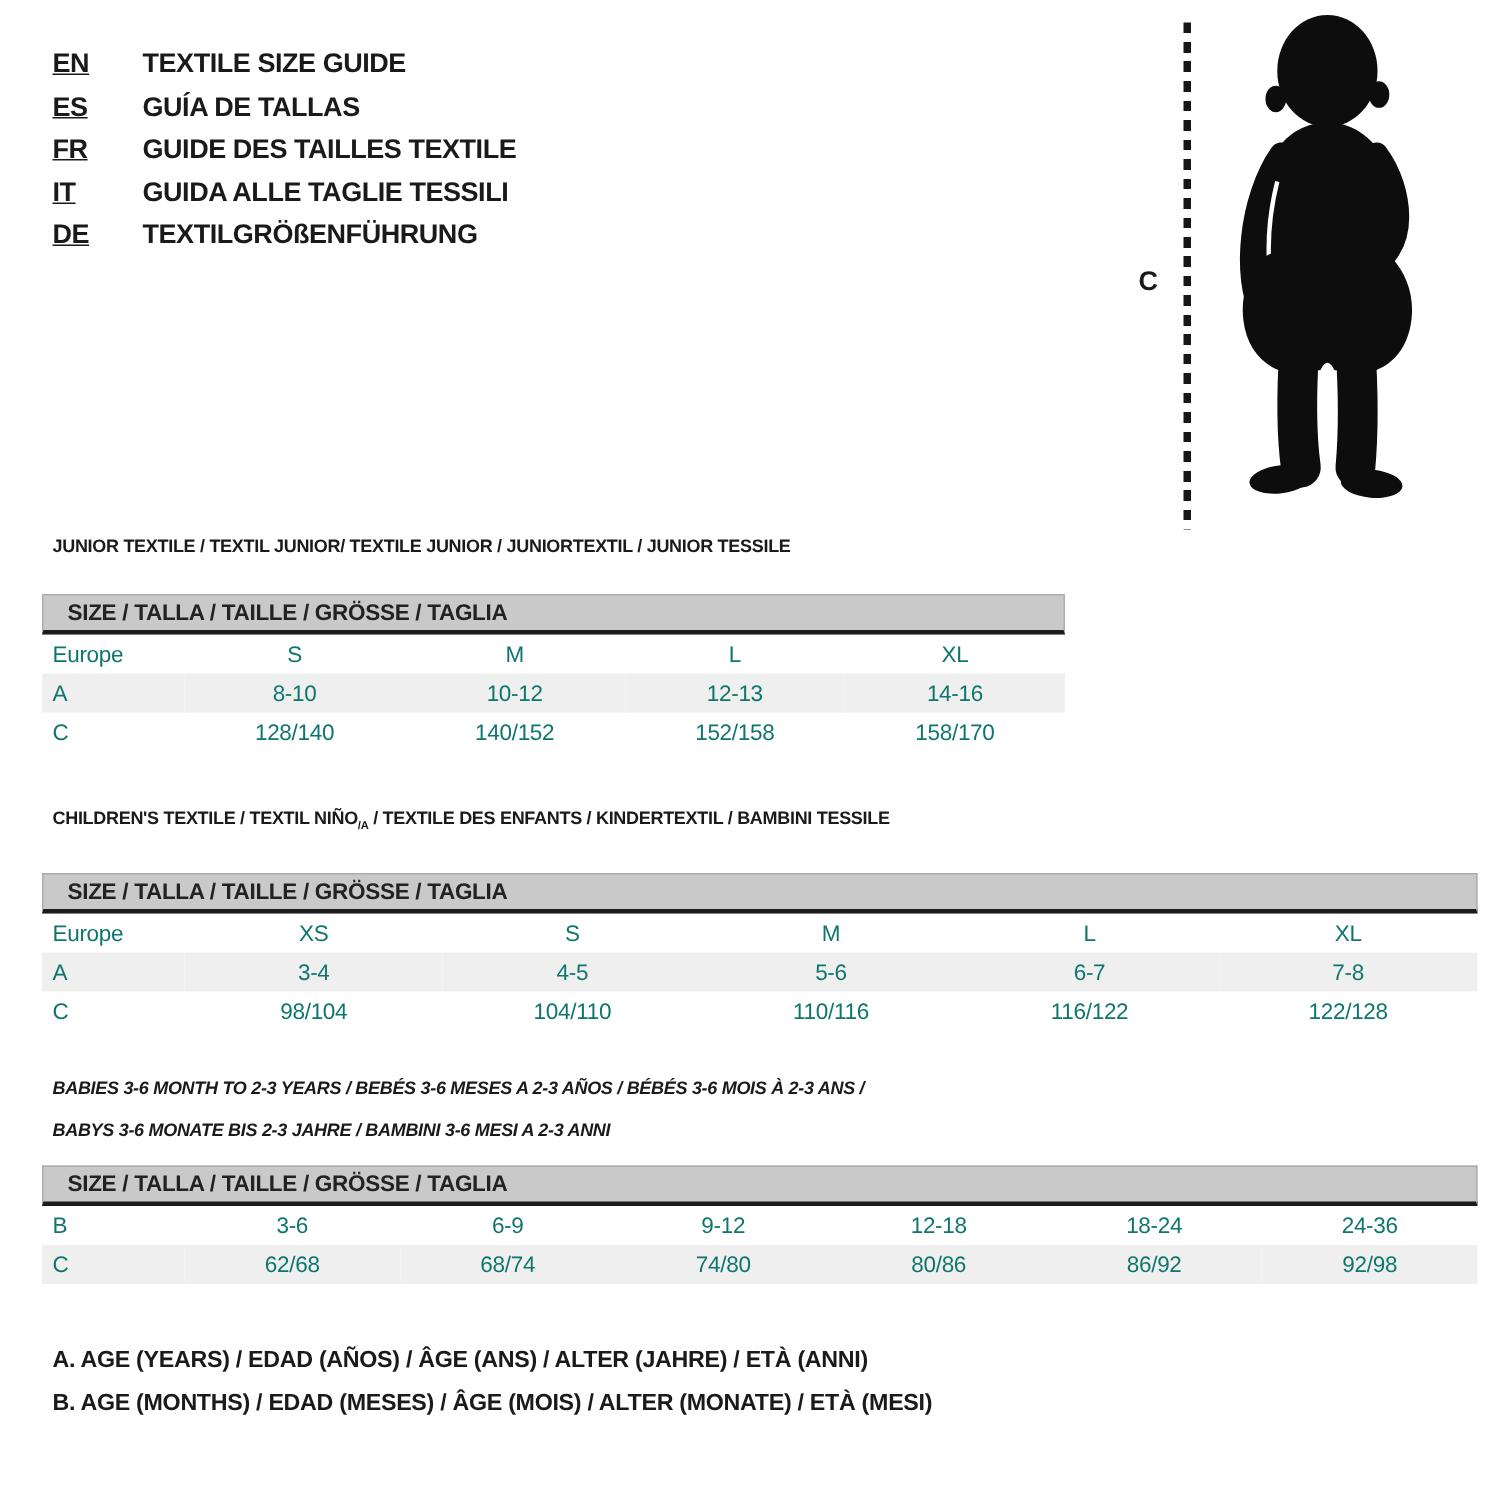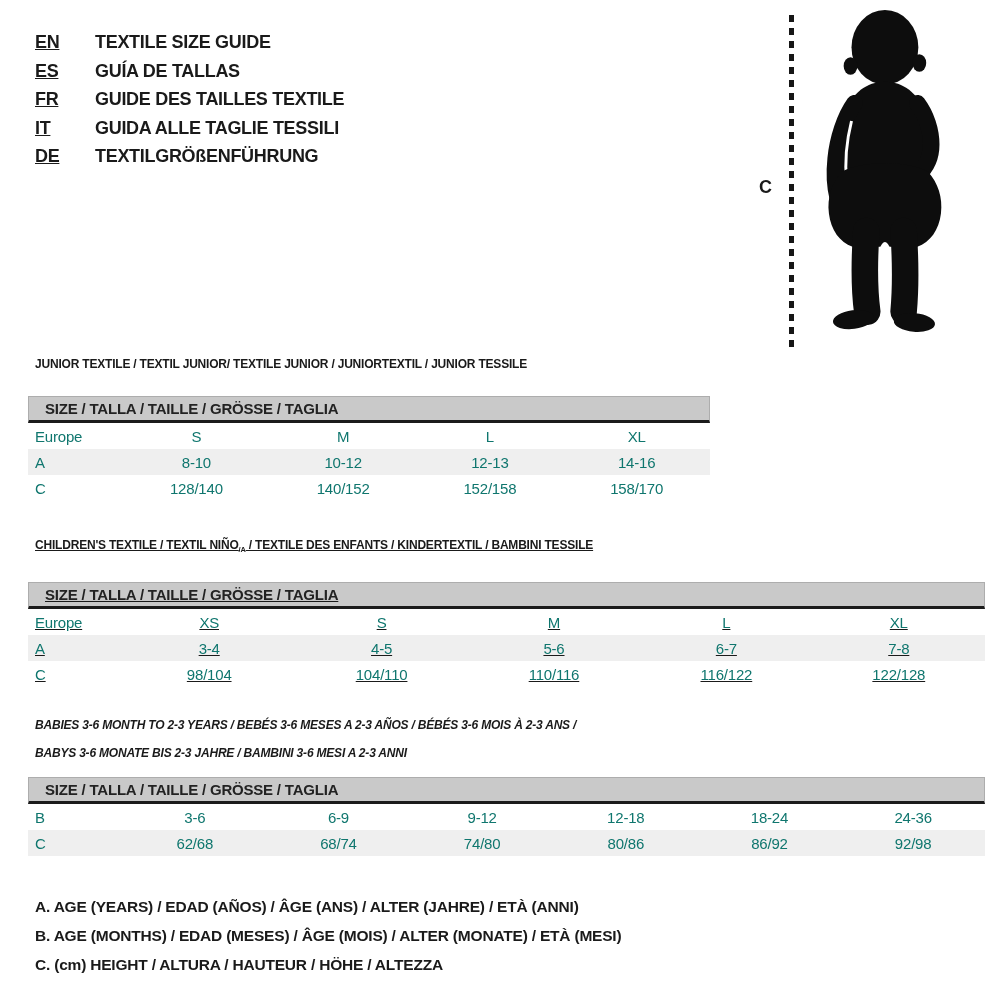--- a/index.html
+++ b/index.html
@@ -34,21 +34,21 @@
   .content { position:absolute; left:28px; top:356px; width:957px; }
   .section-title {
     font-weight:700; font-size:12px; letter-spacing:-0.2px;
     line-height:16px; margin-bottom:24px; padding-left:7px;
   }
   .section-title.two-line { line-height:28px; margin-bottom:10px;font-style:italic; }
   .sub { font-size:0.62em; vertical-align:sub; font-weight:700; }
 
   .size-section { margin-bottom:36px; }
   .size-section.narrow { width:682px; }
-  .size-section.mid-gap { margin-bottom:24px;text-decoration:underline; }
+  .size-section.mid-gap { margin-bottom:24px; }
 
   .header-bar {
     height:27px; background:#c9c9c9;
     border:1px solid #adadad; border-bottom:3px solid #1b1b1b;
     font-weight:700; font-size:15px; color:#222;
     line-height:23px; padding-left:16px; letter-spacing:-0.2px;
   }
   table.size-table { width:100%; border-collapse:collapse; table-layout:fixed; }
   table.size-table td {
     height:26px; font-size:15px; text-align:center; vertical-align:middle;
@@ -214,17 +214,16 @@
             <td>86/92</td>
             <td>92/98</td>
           </tr>
         </tbody>
       </table>
     </div>
 
     <div class="legend">
       <div class="legend-line">A. AGE (YEARS) / EDAD (AÑOS) / ÂGE (ANS) / ALTER (JAHRE) / ETÀ (ANNI)</div>
       <div class="legend-line">B. AGE (MONTHS) / EDAD (MESES) / ÂGE (MOIS) / ALTER (MONATE) / ETÀ (MESI)</div>
-      <div class="legend-line">C. (cm) HEIGHT / ALTURA / HAUTEUR / HÖHE / ALTEZZA</div>
     </div>
 
   </div>
 </div>
 
 </body></html>

